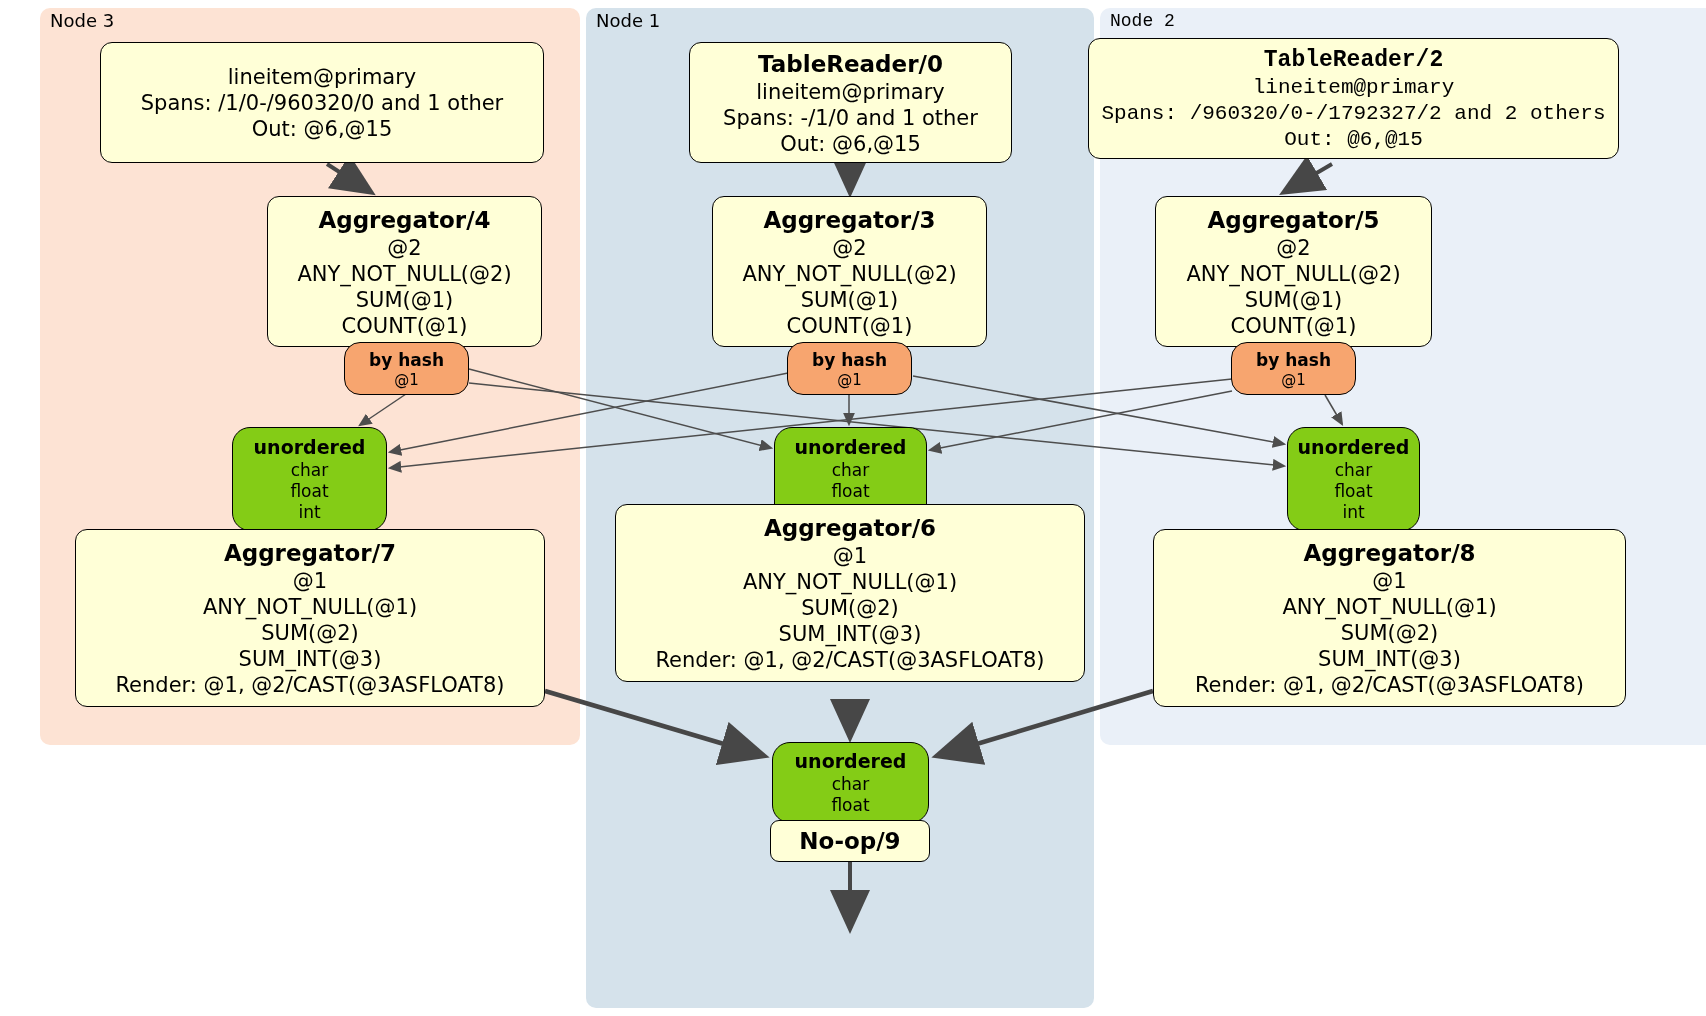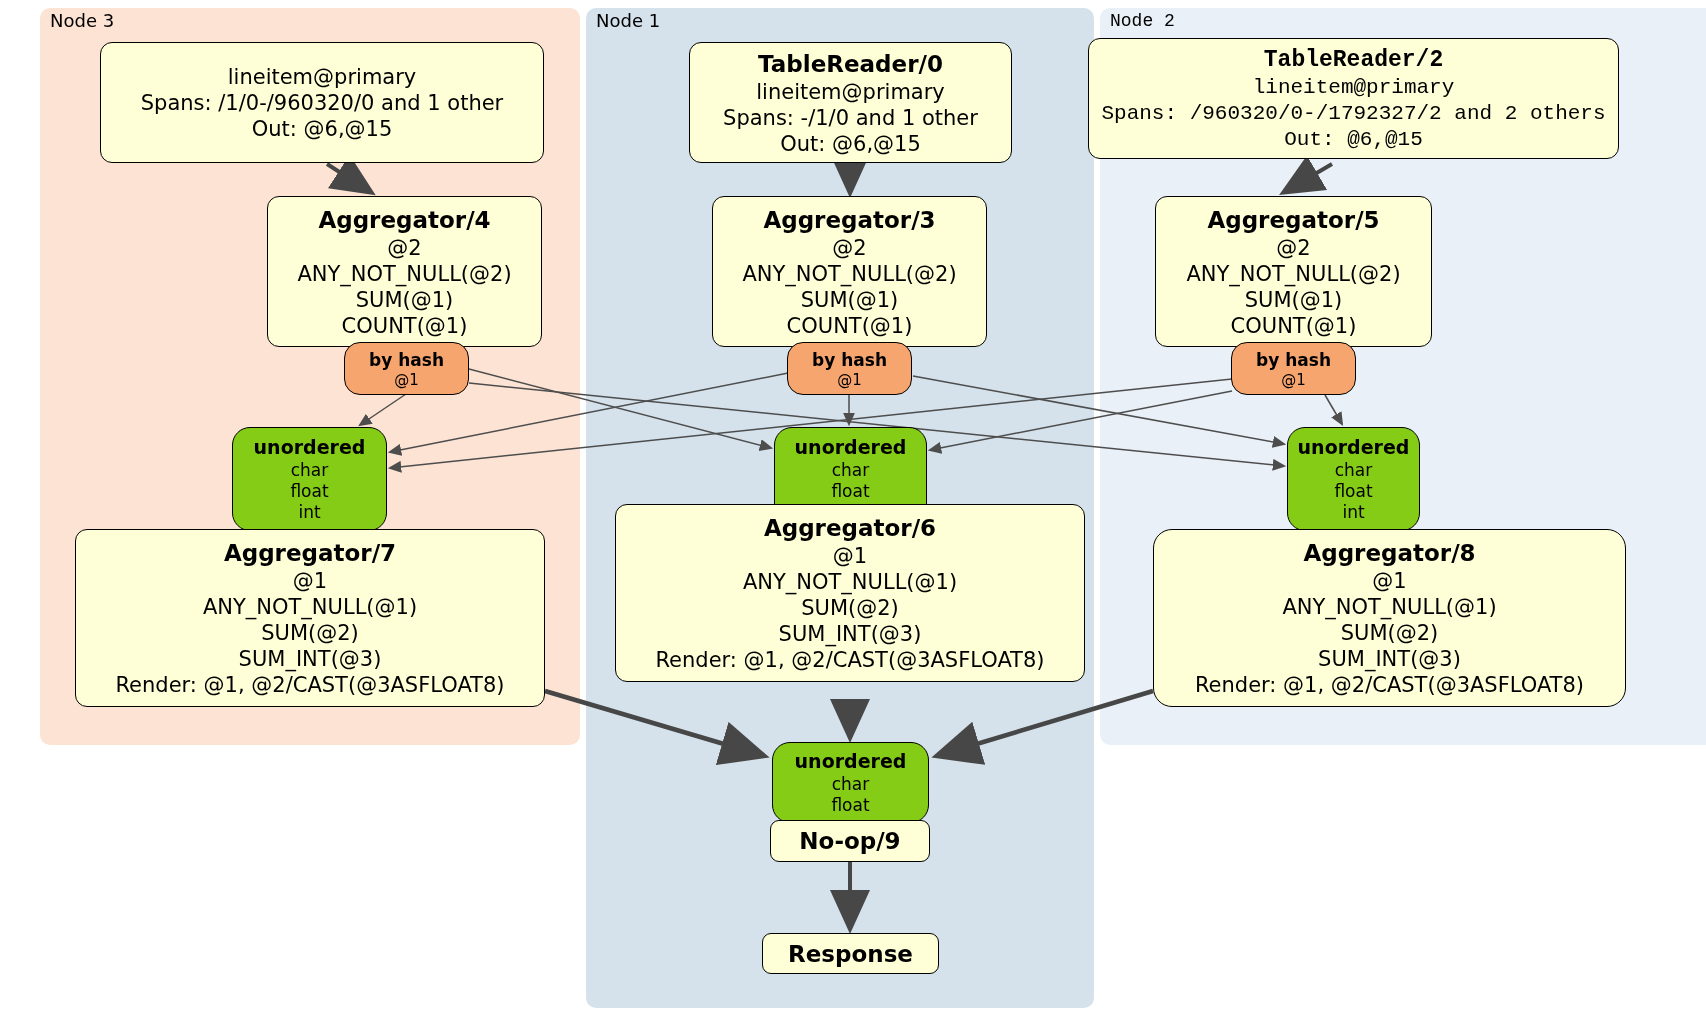--- a/index.html
+++ b/index.html
@@ -145,30 +145,29 @@
   <div class="router" style="left:1199px;top:342px;width:125px;height:53px;">
     <div class="rt">by hash</div>
     <div class="rl">@1</div>
   </div>
   <div class="sync" style="left:1255px;top:427px;width:133px;height:104px;">
     <div class="st">unordered</div>
     <div class="sl">char</div>
     <div class="sl">float</div>
     <div class="sl">int</div>
   </div>
-  <div class="box z3" style="left:1121px;top:529px;width:473px;height:178px;border-radius:19px;">
+  <div class="box z3" style="left:1121px;top:529px;width:473px;height:178px;">
     <div class="bt">Aggregator/8</div>
     <div class="bl">@1</div>
     <div class="bl">ANY_NOT_NULL(@1)</div>
     <div class="bl">SUM(@2)</div>
     <div class="bl">SUM_INT(@3)</div>
     <div class="bl">Render: @1, @2/CAST(@3ASFLOAT8)</div>
   </div>
 
   <div class="sync" style="left:740px;top:742px;width:157px;height:81px;">
     <div class="st">unordered</div>
     <div class="sl">char</div>
     <div class="sl">float</div>
   </div>
   <div class="pill" style="left:738px;top:820px;width:160px;height:42px;">No-op/9</div>
-  <div class="pill" style="left:730px;top:933px;width:177px;height:41px;">Response</div>
 
 </div>
 
 </body></html>

